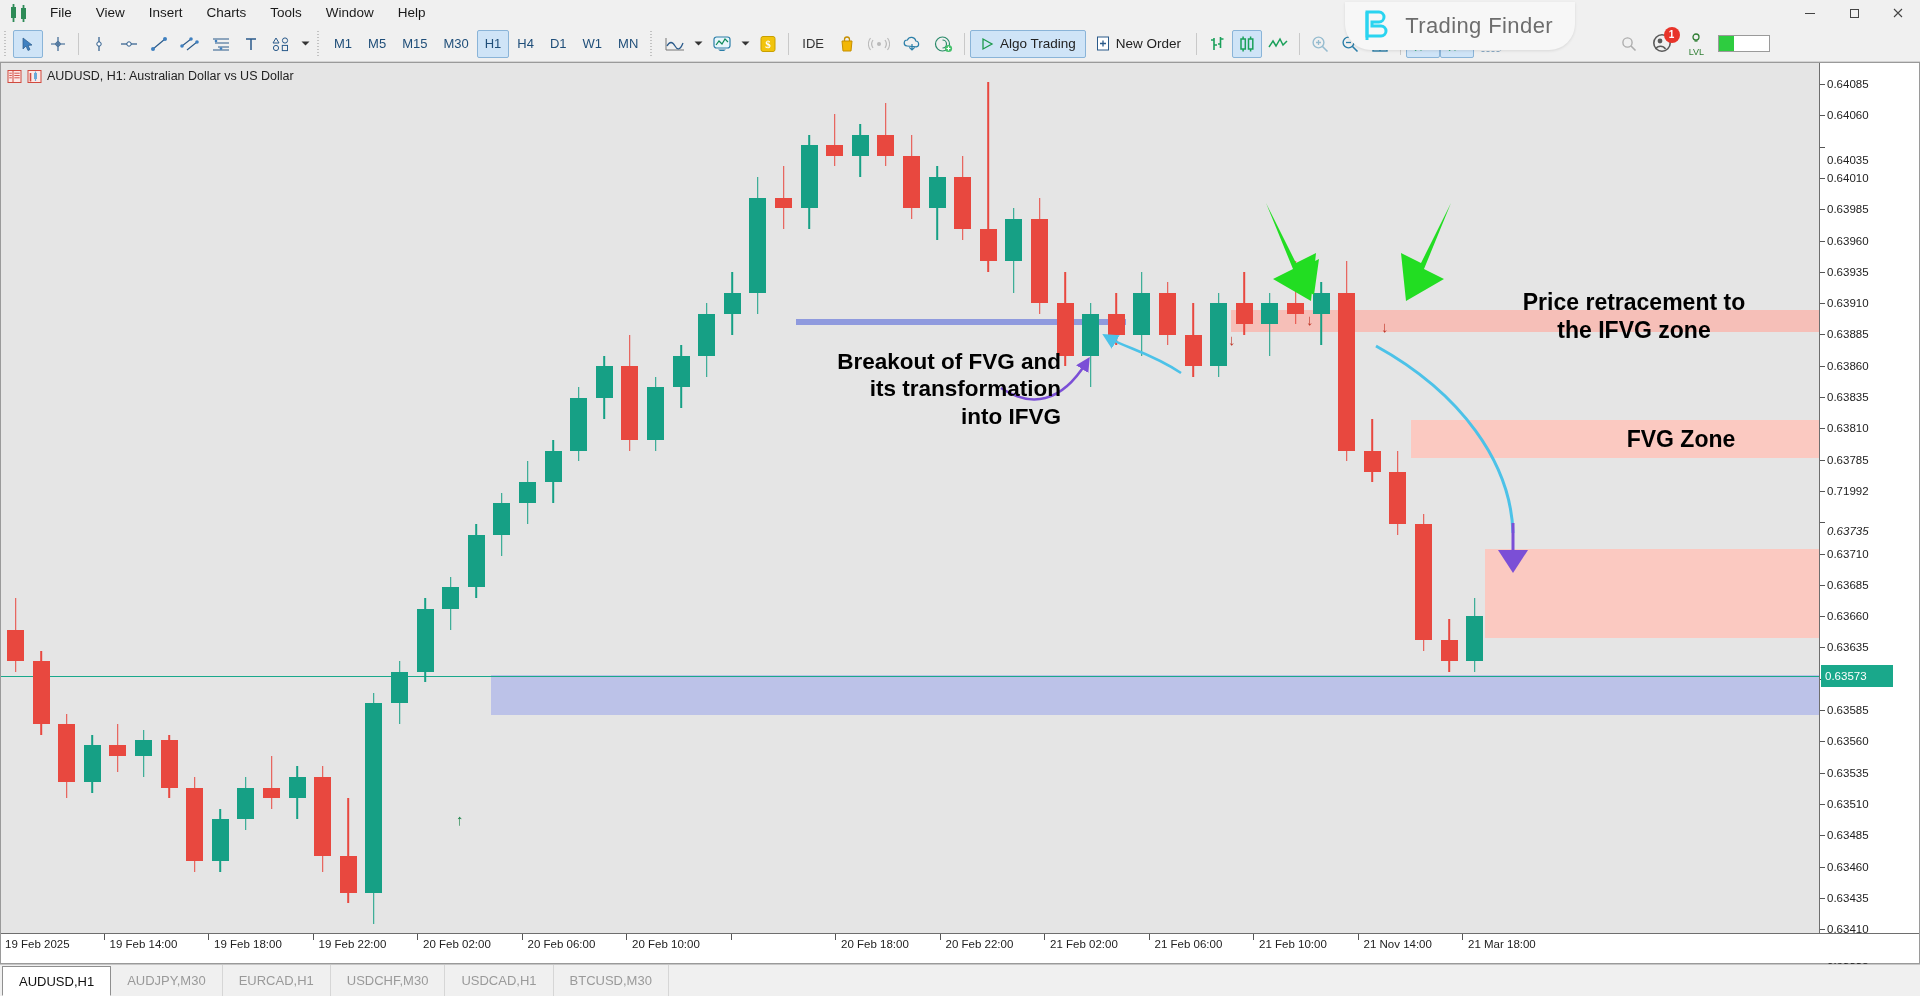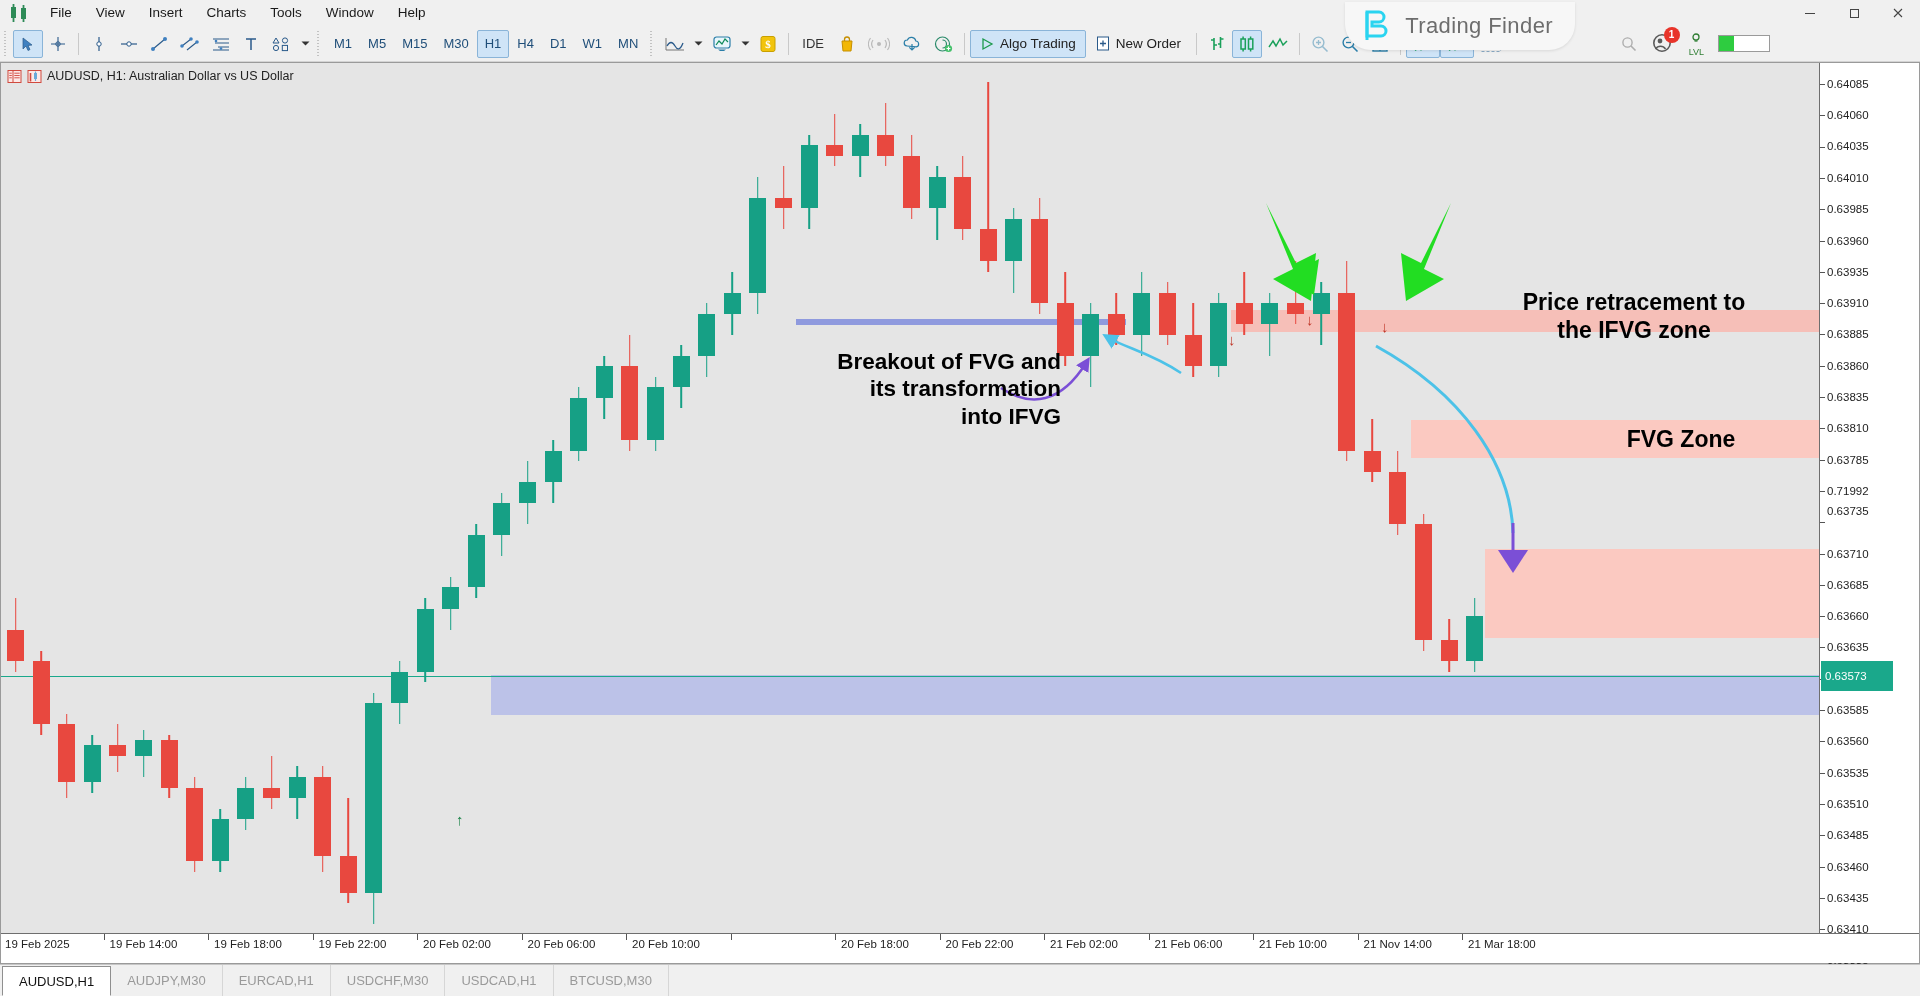--- a/index.html
+++ b/index.html
@@ -112,21 +112,21 @@
   .price-axis {
     position: absolute; right: 0; top: 0; width: 100px; bottom: 30px;
     border-left: 1px solid #6e6e6e; background: #fff;
   }
   .pa-label {
     position: absolute; left: 7px; font-size: 11.5px; color: #222;
     transform: translateY(-50%); white-space: nowrap;
   }
   .pa-tick { position: absolute; left: 0; width: 5px; height: 1px; background: #555; }
   .pa-current {
-    position: absolute; left: 1px; width: 72px; height: 30px;
+    position: absolute; left: 1px; width: 72px; height: 22px;
     background: #1aa88b; color: #fff; font-size: 11.5px;
     display: flex; align-items: center; padding-left: 4px;
     transform: translateY(-50%); z-index: 5;
   }
 
   .time-axis {
     position: absolute; left: 0; bottom: 0; right: 0; height: 30px;
     border-top: 1px solid #6e6e6e; background: #fff;
   }
   .ta-label {
@@ -806,21 +806,21 @@
       FVG Zone
     </div>
   </div>
 
   <div class="price-axis">
     <div id="price-labels">
         <div class="pa-label" style="top: 21px;">0.64085</div>
         <div class="pa-tick" style="top: 21px;"></div>
         <div class="pa-label" style="top: 52.3px;">0.64060</div>
         <div class="pa-tick" style="top: 52.3px;"></div>
-        <div class="pa-label" style="top: 83px;">0.64035</div>
+        <div class="pa-label" style="top: 97px;">0.64035</div>
         <div class="pa-tick" style="top: 83.6px;"></div>
         <div class="pa-label" style="top: 114.9px;">0.64010</div>
         <div class="pa-tick" style="top: 114.9px;"></div>
         <div class="pa-label" style="top: 146.2px;">0.63985</div>
         <div class="pa-tick" style="top: 146.2px;"></div>
         <div class="pa-label" style="top: 177.5px;">0.63960</div>
         <div class="pa-tick" style="top: 177.5px;"></div>
         <div class="pa-label" style="top: 208.8px;">0.63935</div>
         <div class="pa-tick" style="top: 208.8px;"></div>
         <div class="pa-label" style="top: 240.1px;">0.63910</div>
@@ -830,21 +830,21 @@
         <div class="pa-label" style="top: 302.7px;">0.63860</div>
         <div class="pa-tick" style="top: 302.7px;"></div>
         <div class="pa-label" style="top: 334px;">0.63835</div>
         <div class="pa-tick" style="top: 334px;"></div>
         <div class="pa-label" style="top: 365.3px;">0.63810</div>
         <div class="pa-tick" style="top: 365.3px;"></div>
         <div class="pa-label" style="top: 396.6px;">0.63785</div>
         <div class="pa-tick" style="top: 396.6px;"></div>
         <div class="pa-label" style="top: 427.9px;">0.71992</div>
         <div class="pa-tick" style="top: 427.9px;"></div>
-        <div class="pa-label" style="top: 448px;">0.63735</div>
+        <div class="pa-label" style="top: 468px; font-style: italic;">0.63735</div>
         <div class="pa-tick" style="top: 459.2px;"></div>
         <div class="pa-label" style="top: 490.5px;">0.63710</div>
         <div class="pa-tick" style="top: 490.5px;"></div>
         <div class="pa-label" style="top: 521.8px;">0.63685</div>
         <div class="pa-tick" style="top: 521.8px;"></div>
         <div class="pa-label" style="top: 553.1px;">0.63660</div>
         <div class="pa-tick" style="top: 553.1px;"></div>
         <div class="pa-label" style="top: 584.4px;">0.63635</div>
         <div class="pa-tick" style="top: 584.4px;"></div>
         <div class="pa-label" style="top: 615.7px;">0.63610</div>

